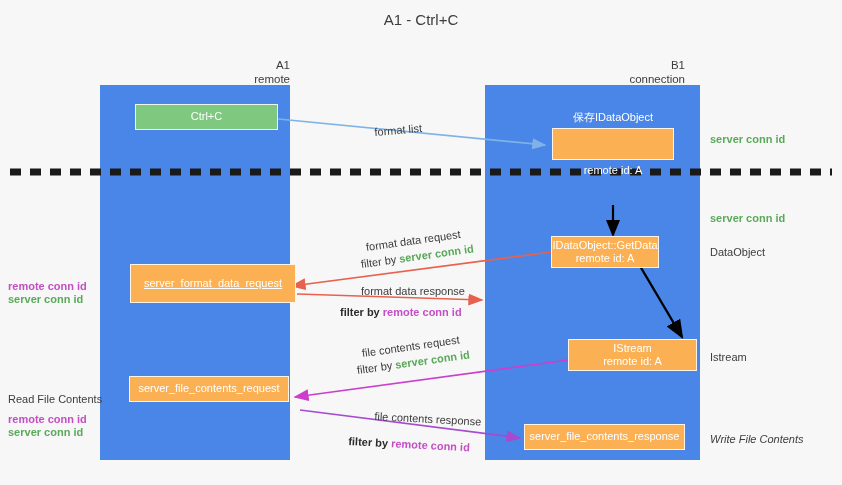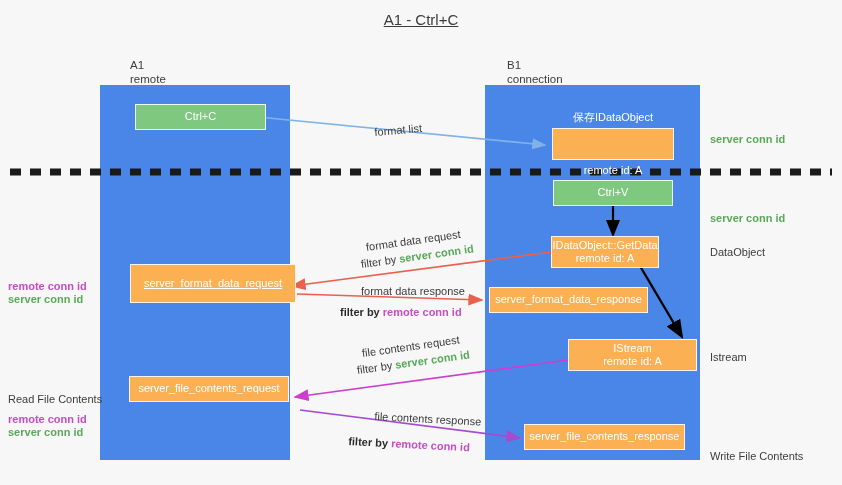--- a/index.html
+++ b/index.html
@@ -19,26 +19,26 @@
   .title {
     position: absolute;
     left: 0;
     top: 10px;
     width: 842px;
     text-align: center;
     font-size: 15px;
     color: #3c3c3c;
     line-height: 19px;
   }
-  .title div { white-space: pre; text-decoration: underline; }
+  .title div { white-space: pre; }
 
   
   .col-head {
     position: absolute;
-    text-align: left;
+    text-align: right;
     font-size: 11.5px;
     color: #3c3c3c;
     line-height: 14px;
   }
 
   
   .lane {
     position: absolute;
     background: #4a86e8;
   }
@@ -92,21 +92,21 @@
 <div id="canvas">
 
   <div class="title">
     <div>A1 - Ctrl+C</div>
   </div>
 
   <div class="col-head" style="left:130px; top:58px; width:160px;">
     <div>A1</div>
     <div>remote</div>
   </div>
-  <div class="col-head" style="left:507px; top:58px; width:160px;">
+  <div class="col-head" style="left:525px; top:58px; width:160px;">
     <div>B1</div>
     <div>connection</div>
   </div>
 
   <div class="lane" style="left:100px; top:85px; width:190px; height:375px;"></div>
   <div class="lane" style="left:485px; top:85px; width:215px; height:375px;"></div>
 
   <svg class="overlay" viewBox="0 0 842 485">
     <defs>
       <marker id="ah-blue" markerWidth="9" markerHeight="7" refX="8" refY="3.5" orient="auto">
@@ -136,45 +136,39 @@
 
     <line x1="297" y1="294" x2="482" y2="300" stroke="#e8614d" stroke-width="1.7" marker-end="url(#ah-red)"></line>
 
     <line x1="640" y1="266" x2="682" y2="337" stroke="#000000" stroke-width="2.4" marker-end="url(#ah-black)"></line>
 
     <line x1="568" y1="360" x2="295" y2="397" stroke="#cc3fcc" stroke-width="1.7" marker-end="url(#ah-magenta)"></line>
 
     <line x1="300" y1="410" x2="520" y2="438" stroke="#a64ad0" stroke-width="1.7" marker-end="url(#ah-purple)"></line>
   </svg>
 
-  <div class="node green" style="left:135px; top:104px; width:131px; height:26px;">
+  <div class="node green" style="left:135px; top:104px; width:143px; height:26px;">
     <span>Ctrl+C</span>
   </div>
 
   <div class="node orange" style="left:552px; top:128px; width:122px; height:32px;gap:39px;">
     <span>保存IDataObject</span>
     <span>remote id: A</span>
   </div>
 
-  <div class="node green" style="left:553px; top:180px; width:120px; height:26px;">
-    <span>Ctrl+V</span>
-  </div>
 
   <div class="node orange" style="left:551px; top:236px; width:108px; height:32px;">
     <span>IDataObject::GetData</span>
     <span>remote id: A</span>
   </div>
 
   <div class="node orange" style="left:130px; top:264px; width:166px; height:39px;text-decoration:underline;">
     <span>server_format_data_request</span>
   </div>
 
-  <div class="node orange" style="left:489px; top:287px; width:159px; height:26px;">
-    <span>server_format_data_response</span>
-  </div>
 
   <div class="node orange" style="left:568px; top:339px; width:129px; height:32px;">
     <span>IStream</span>
     <span>remote id: A</span>
   </div>
 
   <div class="node orange" style="left:129px; top:376px; width:160px; height:26px;">
     <span>server_file_contents_request</span>
   </div>
 
@@ -209,21 +203,21 @@
     <span>file contents response</span>
   </div>
   <div class="lbl rot" style="left:348px; top:434px; transform:rotate(3deg); font-weight:bold; color:#2b2b2b;">
     <span>filter by </span><span class="p">remote conn id</span>
   </div>
 
   <div class="lbl green" style="left:710px; top:132px;">server conn id</div>
   <div class="lbl green" style="left:710px; top:211px;">server conn id</div>
   <div class="lbl plain" style="left:710px; top:245px;">DataObject</div>
   <div class="lbl plain" style="left:710px; top:350px;">Istream</div>
-  <div class="lbl plain" style="left:710px; top:449px;">Write File Contents</div>
+  <div class="lbl plain" style="left:710px; top:432px;font-style:italic;">Write File Contents</div>
 
   <div class="lbl purple" style="left:8px; top:279px;">remote conn id</div>
   <div class="lbl green" style="left:8px; top:292px;">server conn id</div>
 
   <div class="lbl plain" style="left:8px; top:392px;">Read File Contents</div>
   <div class="lbl purple" style="left:8px; top:412px;">remote conn id</div>
   <div class="lbl green" style="left:8px; top:425px;">server conn id</div>
 
 </div>
 

